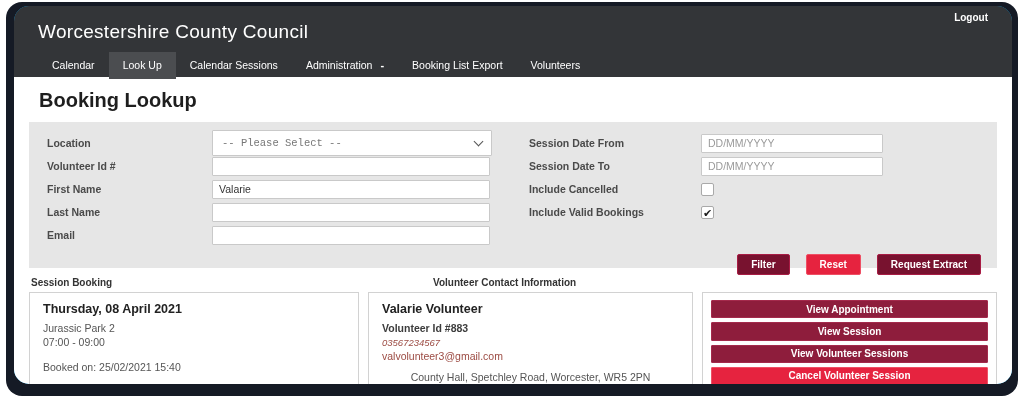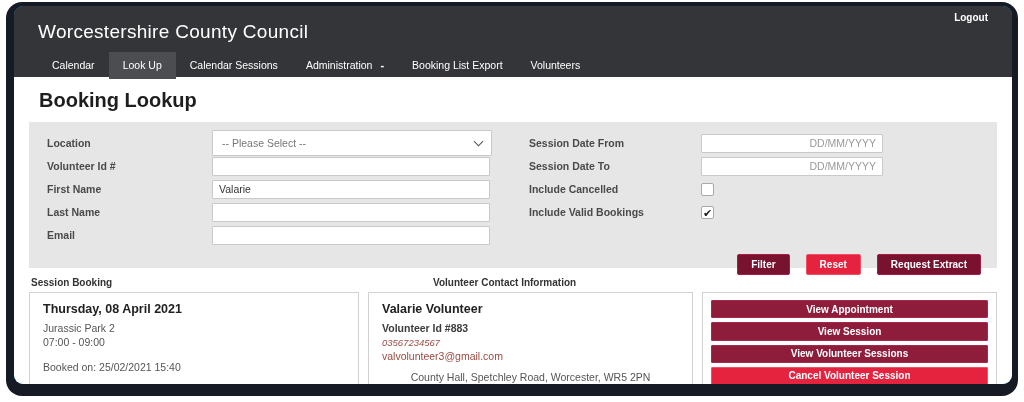--- a/index.html
+++ b/index.html
@@ -1,21 +1,21 @@
 <!DOCTYPE html>
 <html><head>
 <meta charset="utf-8">
 <style>
   * { box-sizing: border-box; margin: 0; padding: 0; }
   html,body { width:1024px; height:402px; background:#fff; overflow:hidden;
               font-family:"Liberation Sans", sans-serif; }
 
   .frame { position:absolute; left:6px; top:2px; width:1012px; height:394px;
            background:#151a25; border-radius:16px; padding:4px 6px 12px 8px; }
-  .window { width:100%; height:100%; border-radius:9px; overflow:hidden;
+  .window { width:100%; height:100%; border-radius:15px; overflow:hidden;
             background:#0ea5e9; display:flex; flex-direction:column; }
 
   
   .appheader { background:#333538; height:71px; position:relative; flex:none; }
   .logout { position:absolute; top:6px; right:24px; color:#fff; font-size:10px;
             font-weight:bold; cursor:pointer; }
   .apptitle { color:#fff; font-size:19px; font-weight:400; letter-spacing:.3px;
               padding:15px 0 0 24px; }
   .nav { display:flex; margin:9px 0 0 24px; }
   .nav .tab { color:#fff; font-size:10.5px; padding:7px 14px 8px; cursor:pointer;
@@ -30,25 +30,25 @@
   .panel { background:#e6e6e6; padding:10px 16px 8px 18px; height:146px; }
   .cols { display:flex; }
   .col1 { width:470px; }
   .col2 { flex:1; padding-left:12px; }
   .frow { display:flex; align-items:center; height:22px; margin-bottom:1px; }
   .frow label { width:165px; font-size:10.5px; font-weight:bold; color:#4a4a4a; flex:none; }
   .col2 .frow label { width:172px; }
   .tinput { height:19px; border:1px solid #c9c9c9; background:#fff; font-size:10.5px;
             color:#333; padding:0 6px; width:278px; border-radius:1px;
             font-family:"Liberation Sans", sans-serif; }
-  .col2 .tinput { width:182px;text-align:right; }
+  .col2 .tinput { width:182px; }
   .tinput::placeholder { color:#9a9a9a; }
   .select { width:280px; height:20px; background:#fff; border:1px solid #c9c9c9;
             display:flex; align-items:center; justify-content:space-between;
-            padding:12px 9px; color:#777; font-size:10.5px; cursor:pointer; border-radius:1px; }
+            padding:12px 9px; color:#777; font-size:10.5px; cursor:pointer; border-radius:1px;font-family:Liberation Mono, monospace; }
   .chev { width:7px; height:7px; border-right:1.6px solid #555; border-bottom:1.6px solid #555;
           transform:rotate(45deg); margin-top:-4px; }
   .cb { width:13px; height:13px; border:1px solid #a9a9a9; background:#fff; cursor:pointer;
         font-size:11px; line-height:12px; text-align:center; color:#1c1c1c; border-radius:2px; }
 
   .panel-actions { display:flex; justify-content:flex-end; gap:16px; margin-top:7px; }
   .btn { font-size:10px; font-weight:bold; color:#fff; border-radius:2px; height:21px;
          padding:2px 13px; display:flex; align-items:center; cursor:pointer; }
   .btn-dark   { background:#78122f; border:1px solid #a81c44; }
   .btn-bright { background:#e6233f; border:1px solid #ef4f64; }

